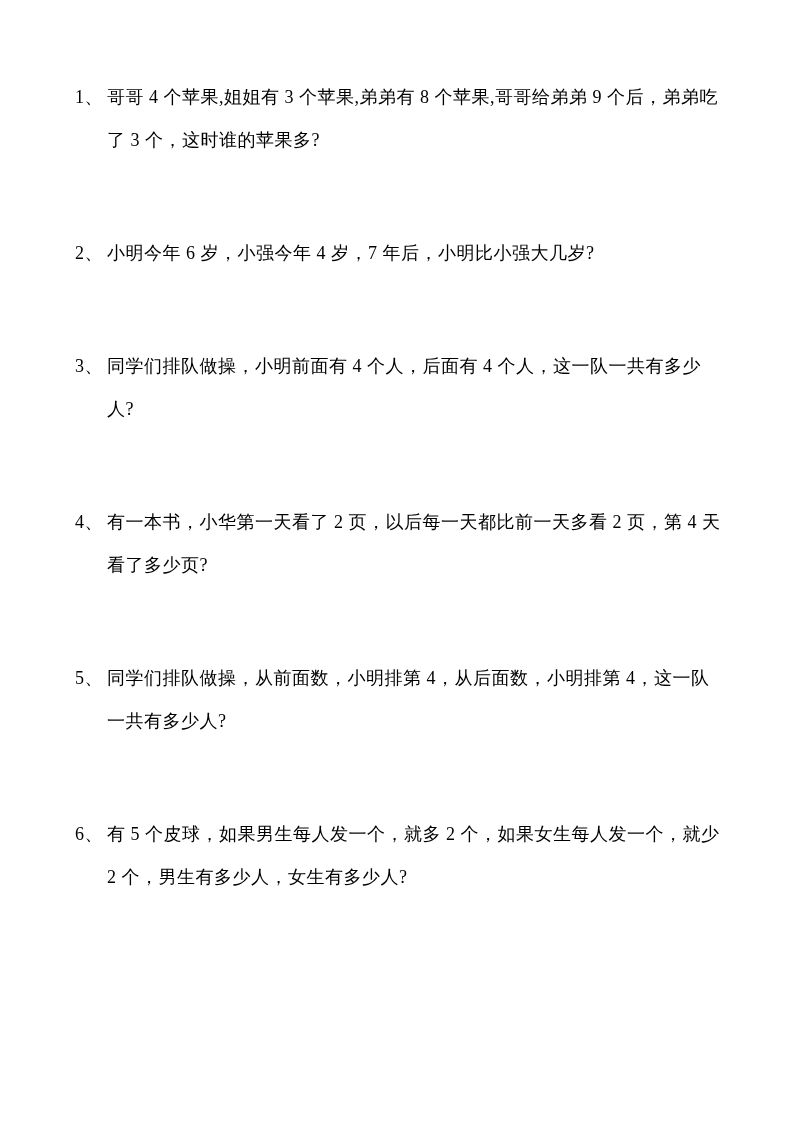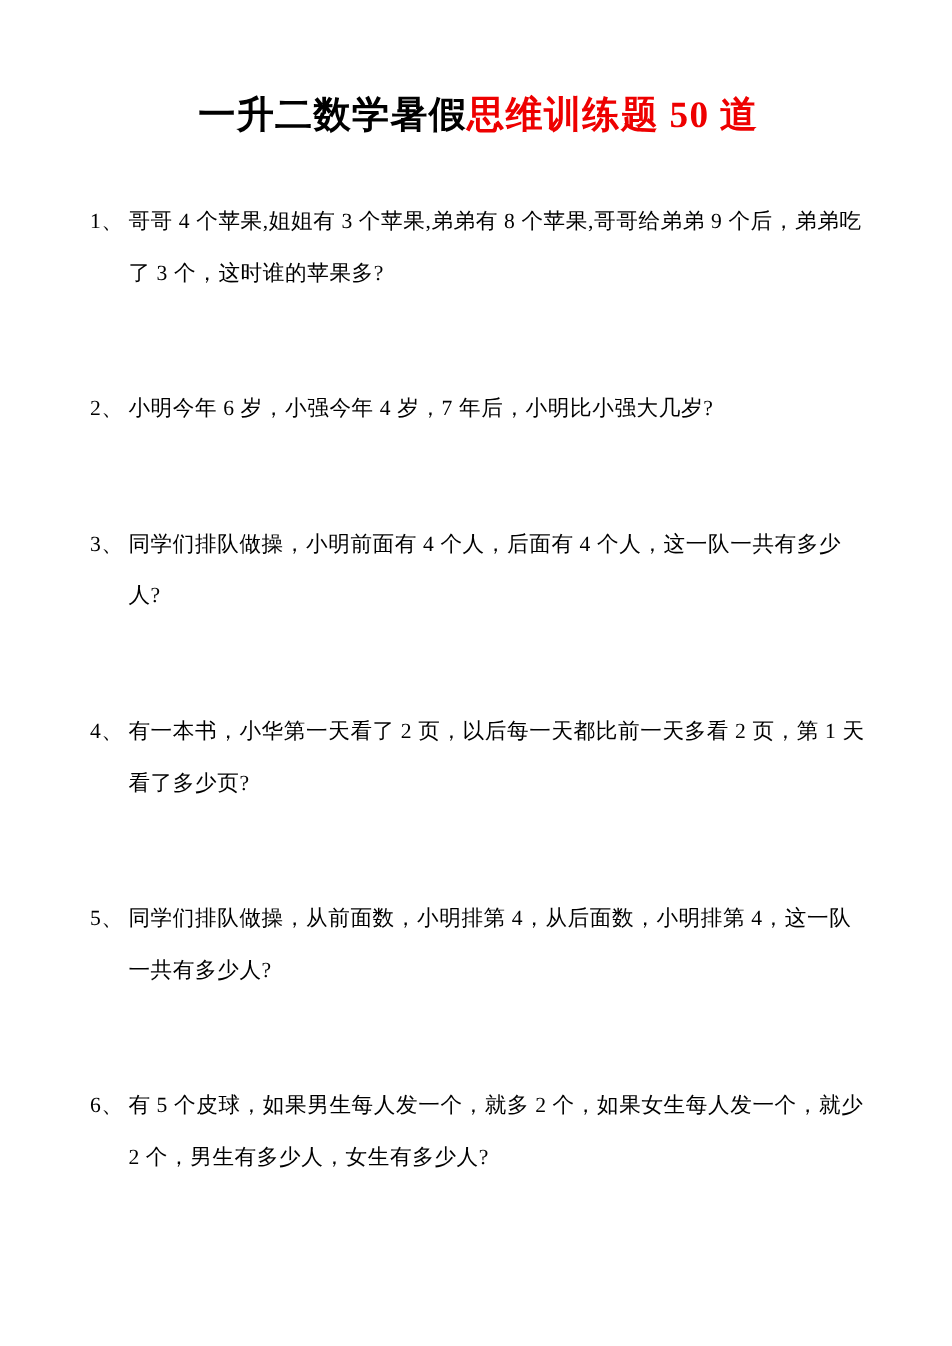--- a/index.html
+++ b/index.html
@@ -44,42 +44,39 @@
   }
   .q-text {
     flex: 1 1 auto;
   }
 </style>
 </head>
 <body>
 
 <div class="page">
 
-  <h1 class="doc-title">
-    <span class="title-black">一升二数学暑假</span><span class="title-red">思维训练题 50 道</span>
-  </h1>
 
   <div class="question">
     <span class="q-num">1、</span>
     <span class="q-text">哥哥 4 个苹果,姐姐有 3 个苹果,弟弟有 8 个苹果,哥哥给弟弟 9 个后，弟弟吃了 3 个，这时谁的苹果多?</span>
   </div>
 
   <div class="question">
     <span class="q-num">2、</span>
     <span class="q-text">小明今年 6 岁，小强今年 4 岁，7 年后，小明比小强大几岁?</span>
   </div>
 
   <div class="question">
     <span class="q-num">3、</span>
     <span class="q-text">同学们排队做操，小明前面有 4 个人，后面有 4 个人，这一队一共有多少人?</span>
   </div>
 
   <div class="question">
     <span class="q-num">4、</span>
-    <span class="q-text">有一本书，小华第一天看了 2 页，以后每一天都比前一天多看 2 页，第 1 天看了多少页?</span>
+    <span class="q-text">有一本书，小华第一天看了 2 页，以后每一天都比前一天多看 2 页，第 4 天看了多少页?</span>
   </div>
 
   <div class="question">
     <span class="q-num">5、</span>
     <span class="q-text">同学们排队做操，从前面数，小明排第 4，从后面数，小明排第 4，这一队一共有多少人?</span>
   </div>
 
   <div class="question">
     <span class="q-num">6、</span>
     <span class="q-text">有 5 个皮球，如果男生每人发一个，就多 2 个，如果女生每人发一个，就少 2 个，男生有多少人，女生有多少人?</span>

